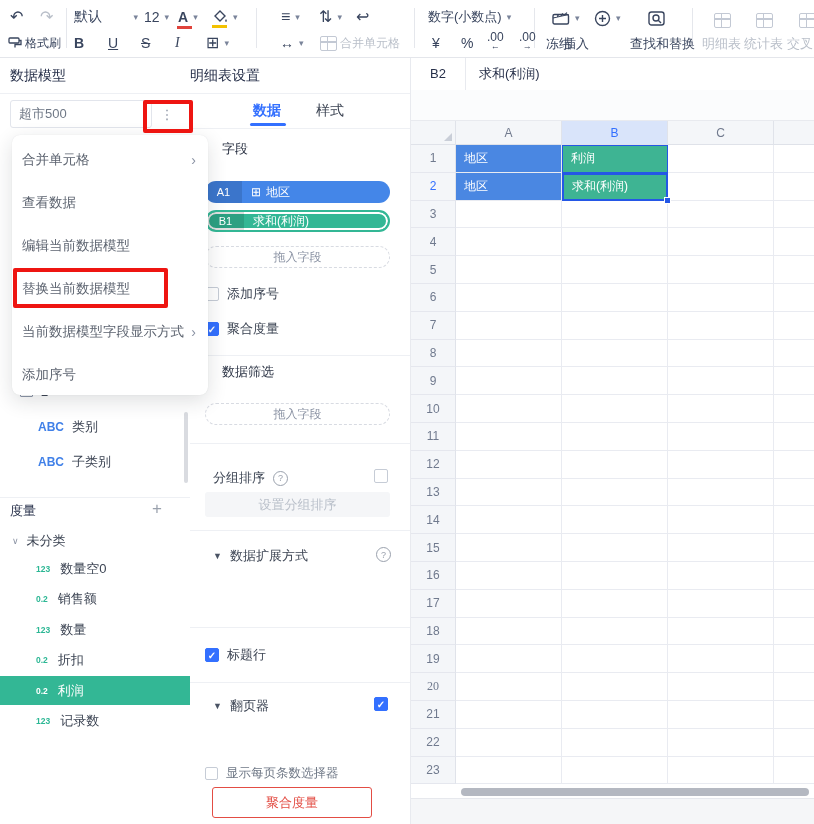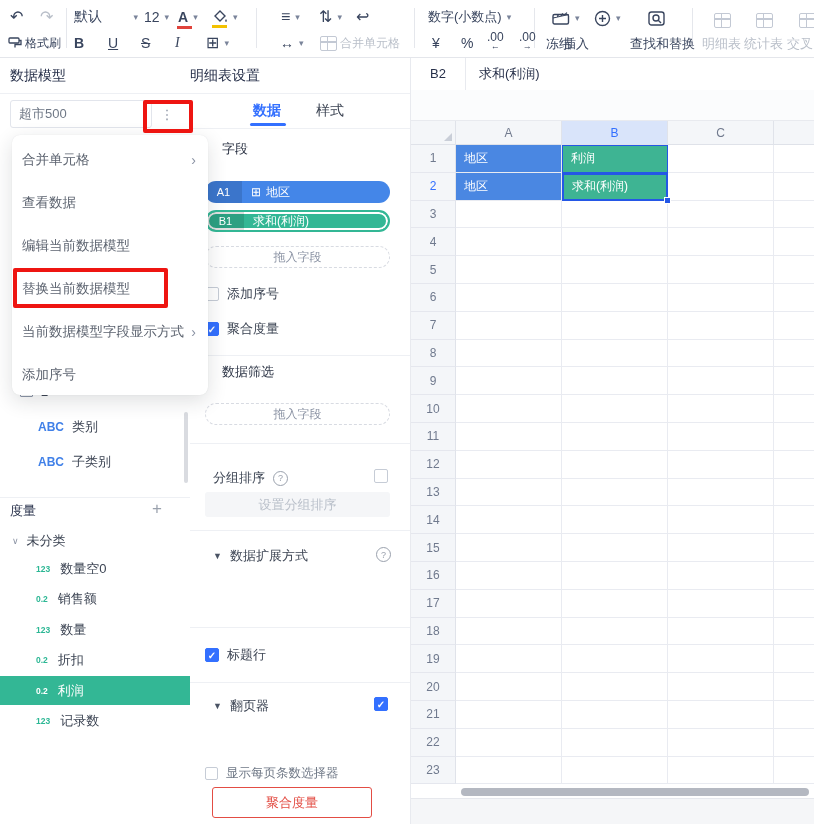--- a/index.html
+++ b/index.html
@@ -510,21 +510,21 @@
         <div class="row-hdr" style="top: 560.6px; height: 27.8px;">18</div>
         <div class="cell" style="left: 45px; top: 560.6px; width: 106px; height: 27.8px;"></div>
         <div class="cell" style="left: 151px; top: 560.6px; width: 106px; height: 27.8px;"></div>
         <div class="cell" style="left: 257px; top: 560.6px; width: 106px; height: 27.8px;"></div>
         <div class="cell" style="left: 363px; top: 560.6px; width: 41px; height: 27.8px;"></div>
         <div class="row-hdr" style="top: 588.4px; height: 27.8px;">19</div>
         <div class="cell" style="left: 45px; top: 588.4px; width: 106px; height: 27.8px;"></div>
         <div class="cell" style="left: 151px; top: 588.4px; width: 106px; height: 27.8px;"></div>
         <div class="cell" style="left: 257px; top: 588.4px; width: 106px; height: 27.8px;"></div>
         <div class="cell" style="left: 363px; top: 588.4px; width: 41px; height: 27.8px;"></div>
-        <div class="row-hdr" style="top: 616.2px; height: 27.8px;">20</div>
+        <div class="row-hdr" style="top: 616.2px; height: 27.8px; font-family: Liberation Serif, serif;">20</div>
         <div class="cell" style="left: 45px; top: 616.2px; width: 106px; height: 27.8px;"></div>
         <div class="cell" style="left: 151px; top: 616.2px; width: 106px; height: 27.8px;"></div>
         <div class="cell" style="left: 257px; top: 616.2px; width: 106px; height: 27.8px;"></div>
         <div class="cell" style="left: 363px; top: 616.2px; width: 41px; height: 27.8px;"></div>
         <div class="row-hdr" style="top: 644px; height: 27.8px;">21</div>
         <div class="cell" style="left: 45px; top: 644px; width: 106px; height: 27.8px;"></div>
         <div class="cell" style="left: 151px; top: 644px; width: 106px; height: 27.8px;"></div>
         <div class="cell" style="left: 257px; top: 644px; width: 106px; height: 27.8px;"></div>
         <div class="cell" style="left: 363px; top: 644px; width: 41px; height: 27.8px;"></div>
         <div class="row-hdr" style="top: 671.8px; height: 27.8px;">22</div>

